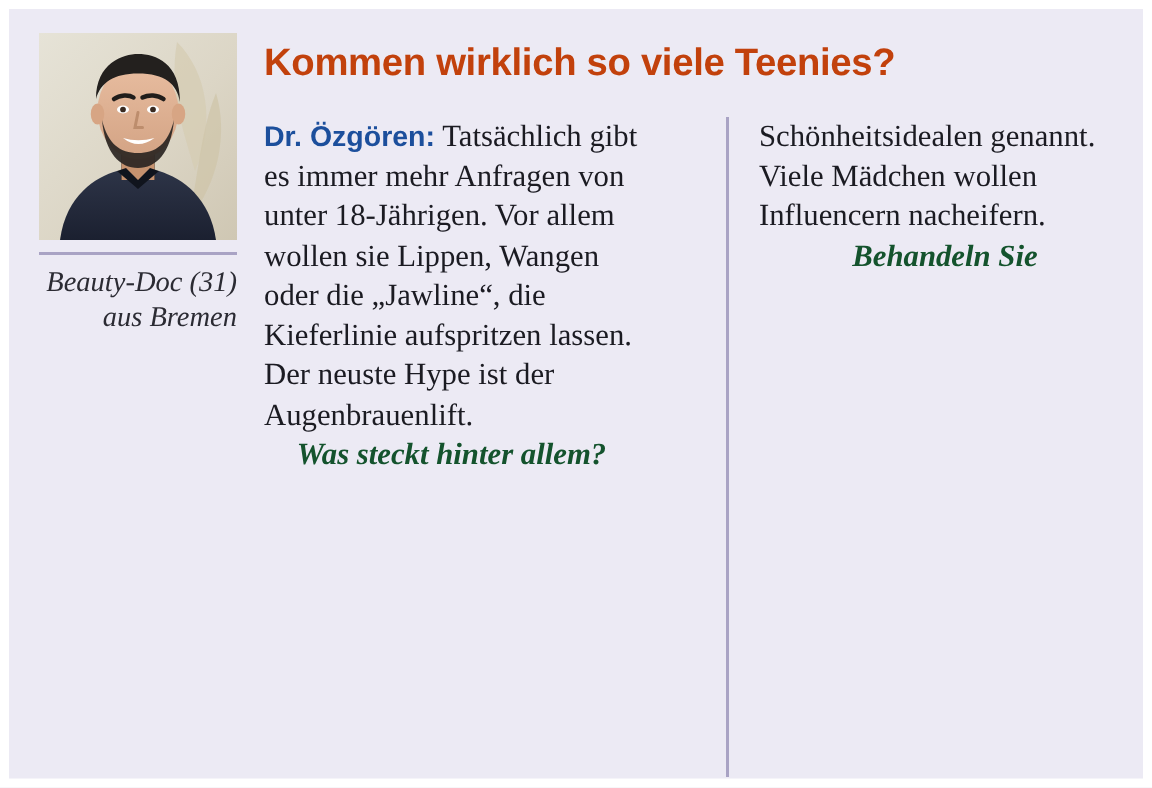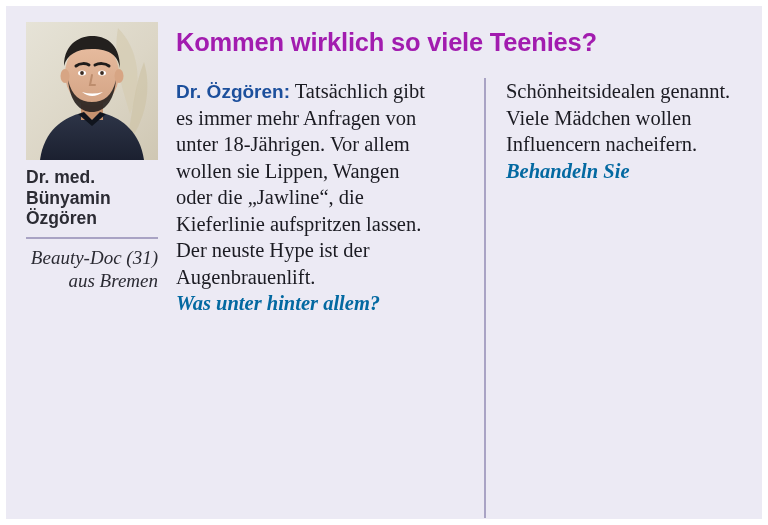--- a/index.html
+++ b/index.html
@@ -73,21 +73,21 @@
   
   #headline {
     position: absolute;
     left: 170px;
     top: 22px;
     width: 575px;
     font-family: "Liberation Sans", sans-serif;
     font-weight: bold;
     font-size: 25.5px;
     line-height: 1.12;
-    color: #a21caf;
+    color: #c2410c;
     letter-spacing: -0.2px;
   }
 
   
   #bodycols {
     position: absolute;
     left: 170px;
     top: 72px;
     width: 578px;
     height: 440px;
@@ -113,22 +113,23 @@
     font-family: "Liberation Sans", sans-serif;
     font-weight: bold;
     font-size: 19px;
     color: #1c4f9c;
   }
   .qhead {
     font-family: "Liberation Serif", serif;
     font-weight: bold;
     font-style: italic;
     font-size: 20.5px;
-    color: #0369a1;
+    color: #14532d;
     margin: 0;
+    text-align: center;
   }
 </style>
 </head>
 <body>
 
 <div id="page">
   <div id="frame"></div>
 
   <div id="inner">
 
@@ -179,40 +180,35 @@
           <circle cx="76" cy="51" r="1.9" fill="#3a2a20"></circle>
 
           <path d="M66 53 L64 63 L69 63" stroke="#bd8d6d" stroke-width="2" fill="none" stroke-linecap="round"></path>
 
           <path d="M56 70 Q66 78 77 70 Q66 73 56 70 Z" fill="#ffffff"></path>
 
           <path d="M52 92 L66 104 L80 92 L74 90 L66 98 L58 90 Z" fill="#10141d"></path>
         </svg>
       </div>
 
-      <div class="byline">
-        <div>Dr. med.</div>
-        <div>Bünyamin</div>
-        <div>Özgören</div>
-      </div>
 
       <div class="rule"></div>
 
       <div class="meta">
         <p>Beauty-Doc (31) aus Bremen</p>
       </div>
     </div>
 
     <div id="headline">Kommen wirklich so viele Teenies?</div>
 
     <div id="bodycols">
 
       <div class="bodycol left">
         <p><span class="speaker">Dr. Özgören:</span><span> Tatsächlich gibt es immer mehr Anfragen von unter 18-Jährigen. Vor allem wollen sie Lippen, Wangen oder die „Jawline“, die Kieferlinie aufspritzen lassen. Der neuste Hype ist der Augenbrauenlift.</span></p>
-        <p class="qhead">Was unter hinter allem?</p>
+        <p class="qhead">Was steckt hinter allem?</p>
       </div>
 
       <div class="bodycol right">
         <p>Schönheitsidealen genannt. Viele Mädchen wollen Influencern nacheifern.</p>
         <p class="qhead">Behandeln Sie</p>
       </div>
 
     </div>
   </div>
 </div>

